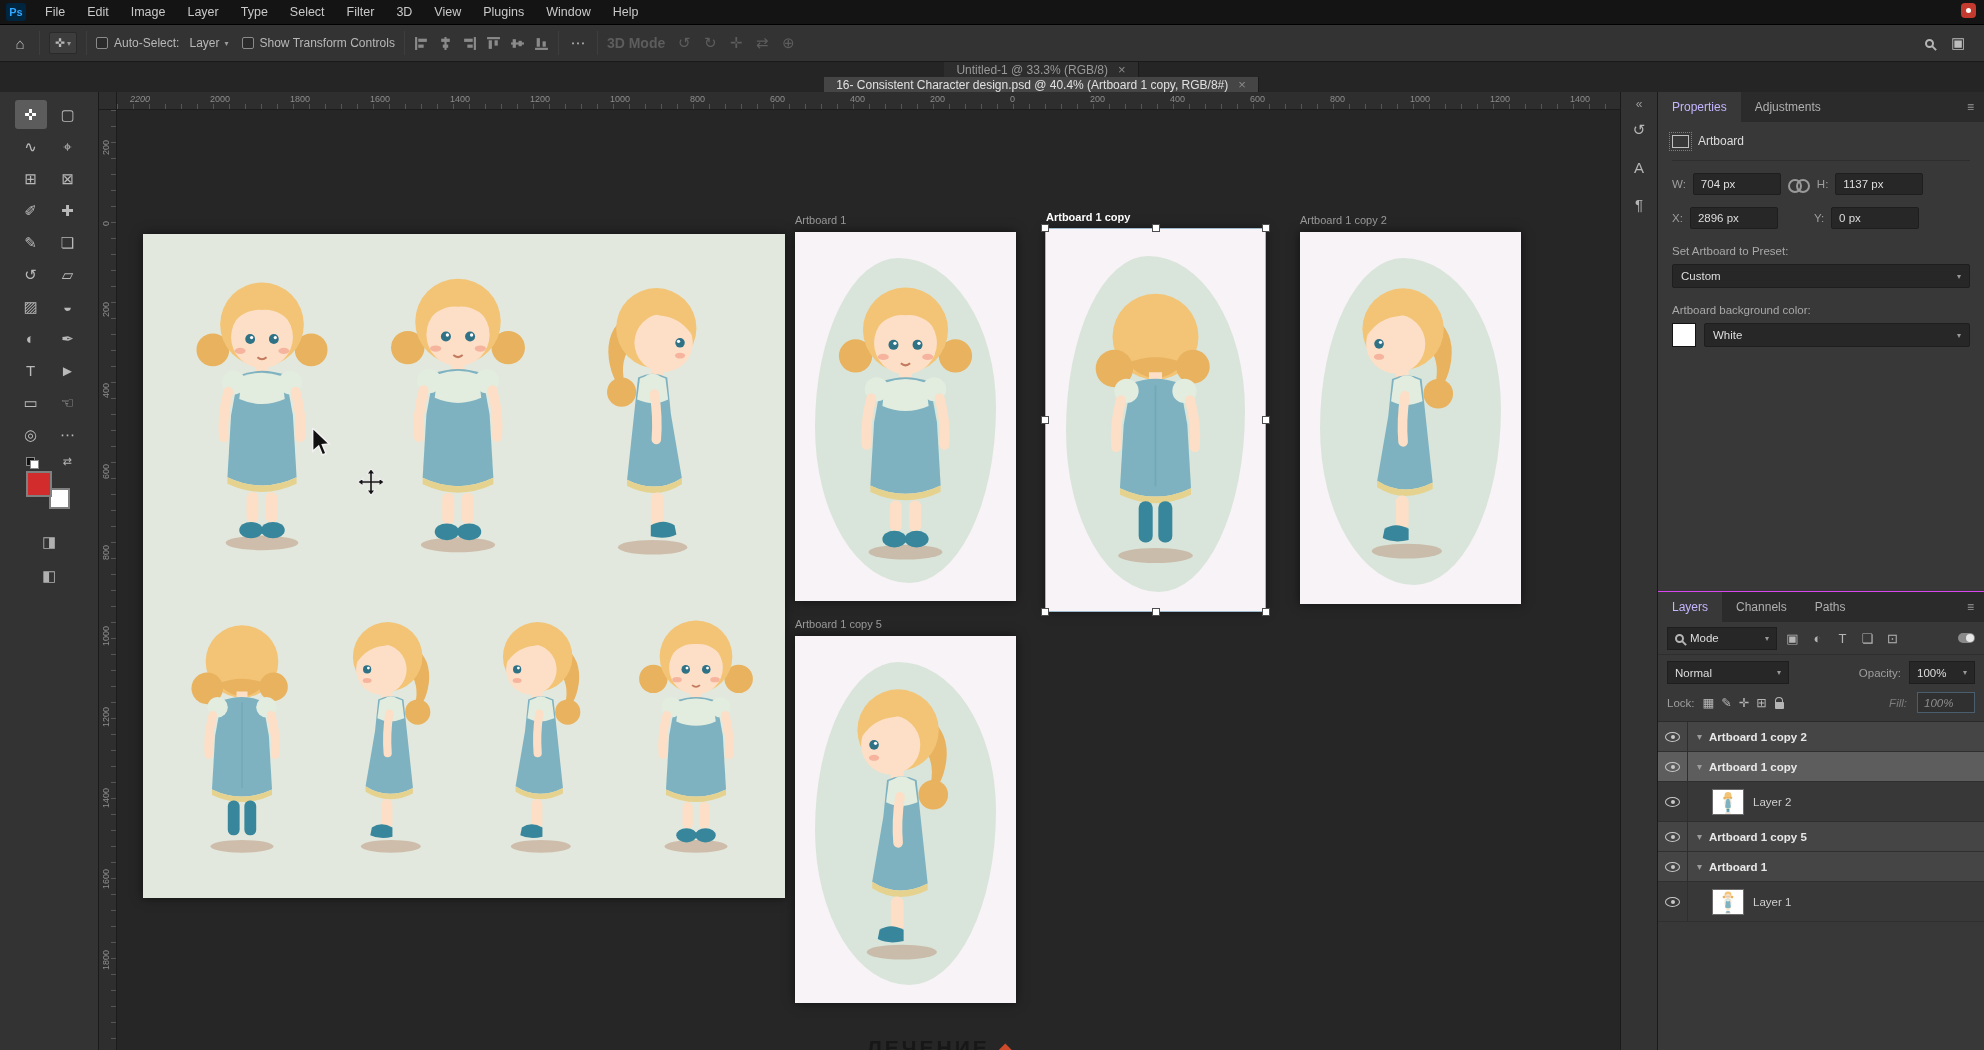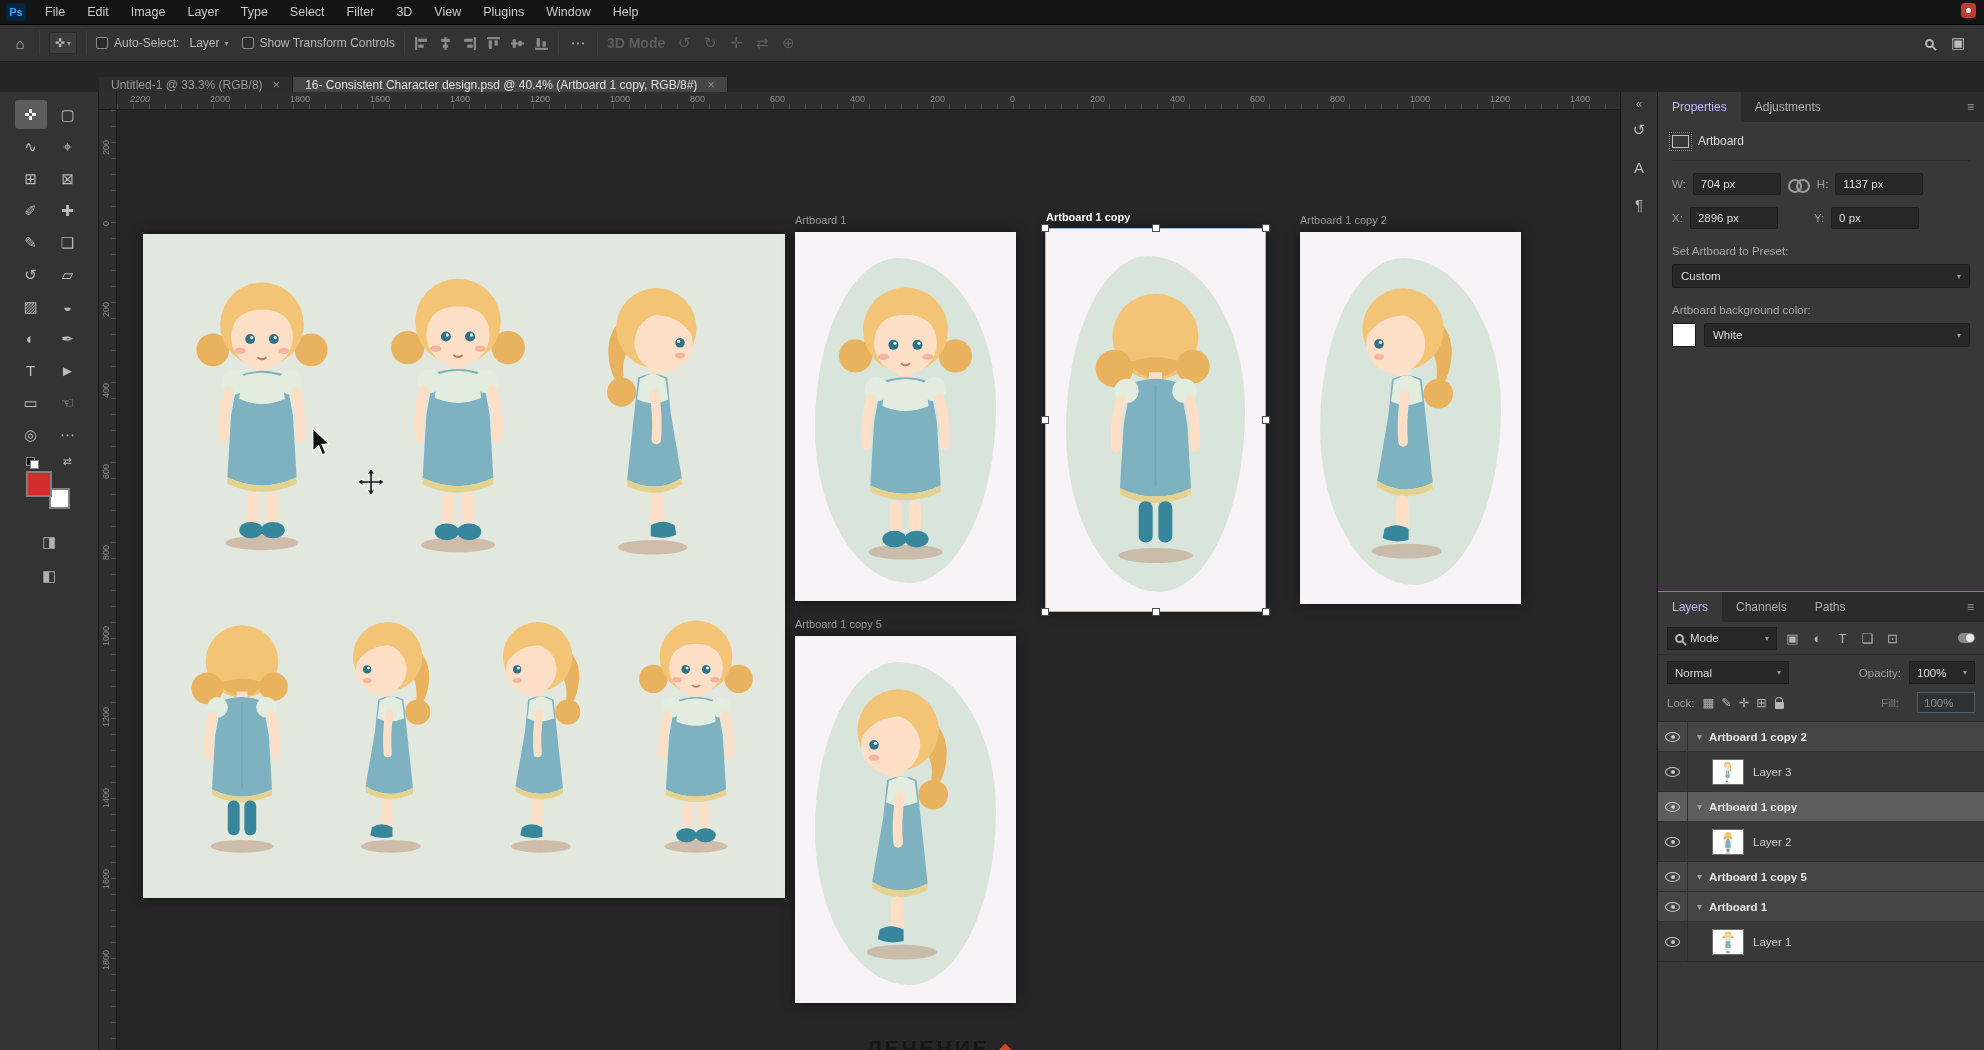--- a/index.html
+++ b/index.html
@@ -25,21 +25,21 @@
   .checkbox { width:12px; height:12px; background:#2b2b2b; border:1px solid #8a8a8a; border-radius:2px; display:inline-block; }
   .opt-group { display:flex; align-items:center; gap:6px; }
   .mini-dd { display:flex; align-items:center; gap:5px; padding:2px 4px; }
   .align-svg { width:15px; height:15px; opacity:.85; }
   .dim-label { color:#9e9e9e; }
   .mag-icon { width:9px; height:9px; border:2px solid #b5b5b5; border-radius:50%; position:relative; display:inline-block; }
   .mag-icon::after { content:""; position:absolute; width:6px; height:2px; background:#b5b5b5; right:-5px; bottom:-3px; transform:rotate(45deg); }
   .optionsbar-right { margin-left:auto; display:flex; align-items:center; gap:14px; padding-right:6px; }
 
   
-  .tabbar { position:absolute; left:0; top:62px; right:0; height:30px; background:#252525; display:flex; align-items:flex-end; padding-left:99px; z-index:28; }
+  .tabbar { position:absolute; left:0; top:62px; right:0; height:30px; background:#252525; display:flex; align-items:center; padding-left:99px; z-index:28;flex-direction:column; }
   .doc-tab { display:flex; align-items:center; gap:10px; padding:0 12px; font-size:12px; background:#2d2d2d; color:#989898; border-right:1px solid #1b1b1b; }
   .doc-tab.active { background:#454545; color:#e0e0e0; }
   .tab-close { color:#8a8a8a; font-size:13px; }
 
   
   .toolbar { position:absolute; left:0; top:92px; width:99px; bottom:0; background:#333333; border-right:1px solid #1a1a1a; padding-top:8px; z-index:20; }
   .tools-grid { display:grid; grid-template-columns:repeat(2, 1fr); row-gap:3px; justify-items:center; padding:0 12px; }
   .tool { width:32px; height:29px; display:flex; align-items:center; justify-content:center; font-size:15px; color:#b9b9b9; border-radius:3px; }
   .tool.selected { background:#5c5c5c; color:#fff; }
   .swatches { position:relative; width:46px; height:44px; margin:16px auto 0; }
@@ -112,21 +112,21 @@
   .filter-toggle { margin-left:auto; width:17px; height:10px; border-radius:6px; background:#8a8a8a; position:relative; }
   .filter-toggle::after { content:""; position:absolute; right:1px; top:1px; width:8px; height:8px; border-radius:50%; background:#e8e8e8; }
   .blend-row { display:flex; align-items:center; gap:8px; padding:6px 9px 4px; font-size:11.5px; }
   .blend-select { width:122px; height:23px; background:#272727; border:1px solid #1e1e1e; display:flex; align-items:center; padding:0 7px; color:#dedede; }
   .blend-select .caret, .opacity-select .caret { margin-left:auto; }
   .opacity-select { width:66px; height:23px; background:#272727; border:1px solid #1e1e1e; display:flex; align-items:center; padding:0 7px; color:#dedede; }
   .lock-row { display:flex; align-items:center; gap:8px; padding:4px 9px 8px; font-size:11.5px; border-bottom:1px solid #2b2b2b; }
   .lock-icons { display:flex; gap:7px; font-size:12.5px; color:#b5b5b5; align-items:center; }
   .lock-css { width:9px; height:7px; background:#b5b5b5; border-radius:1px; position:relative; margin-top:5px; }
   .lock-css::before { content:""; position:absolute; left:0.5px; top:-5px; width:6px; height:5px; border:1.5px solid #b5b5b5; border-bottom:none; border-radius:4px 4px 0 0; }
-  .fill-box { margin-left:auto; display:flex; align-items:center; gap:18px; color:#7d7d7d; }
+  .fill-box { margin-left:auto; display:flex; align-items:center; gap:10px; color:#7d7d7d;font-style:italic; }
   .fill-field { width:58px; height:21px; background:#303030; border:1px solid #4a5e6e; display:flex; align-items:center; padding:0 6px; color:#8d8d8d; }
 
   .layer-rows { overflow:hidden; }
   .lrow { display:flex; align-items:center; border-bottom:1px solid #2f2f2f; font-size:11.5px; color:#cfcfcf; }
   .lrow.ab { height:30px; background:#454545; }
   .lrow.ab.sel { background:#5d5d5d; }
   .lrow.ab .ab-name { font-weight:bold; color:#e8e8e8; }
   .lrow.ly { height:40px; }
   .eye-cell { width:30px; align-self:stretch; display:flex; align-items:center; justify-content:center; border-right:1px solid #2e2e2e; }
   .eye { width:15px; height:10px; border:1px solid #c8c8c8; border-radius:50%; position:relative; }
@@ -559,31 +559,20 @@
       </span>
     </div>
     <div class="layer-rows">
         <div class="lrow ab">
           <span class="eye-cell">
             <span class="eye"></span>
           </span>
           <span class="chev">▾</span>
           <span class="ab-name">Artboard 1 copy 2</span>
         </div>
-        <div class="lrow ly">
-          <span class="eye-cell">
-            <span class="eye"></span>
-          </span>
-          <span class="thumb">
-            <svg viewBox="0 0 100 160">
-              <use href="#girl-side"></use>
-            </svg>
-          </span>
-          <span class="ly-name">Layer 3</span>
-        </div>
         <div class="lrow ab sel">
           <span class="eye-cell">
             <span class="eye"></span>
           </span>
           <span class="chev">▾</span>
           <span class="ab-name">Artboard 1 copy</span>
         </div>
         <div class="lrow ly">
           <span class="eye-cell">
             <span class="eye"></span>

